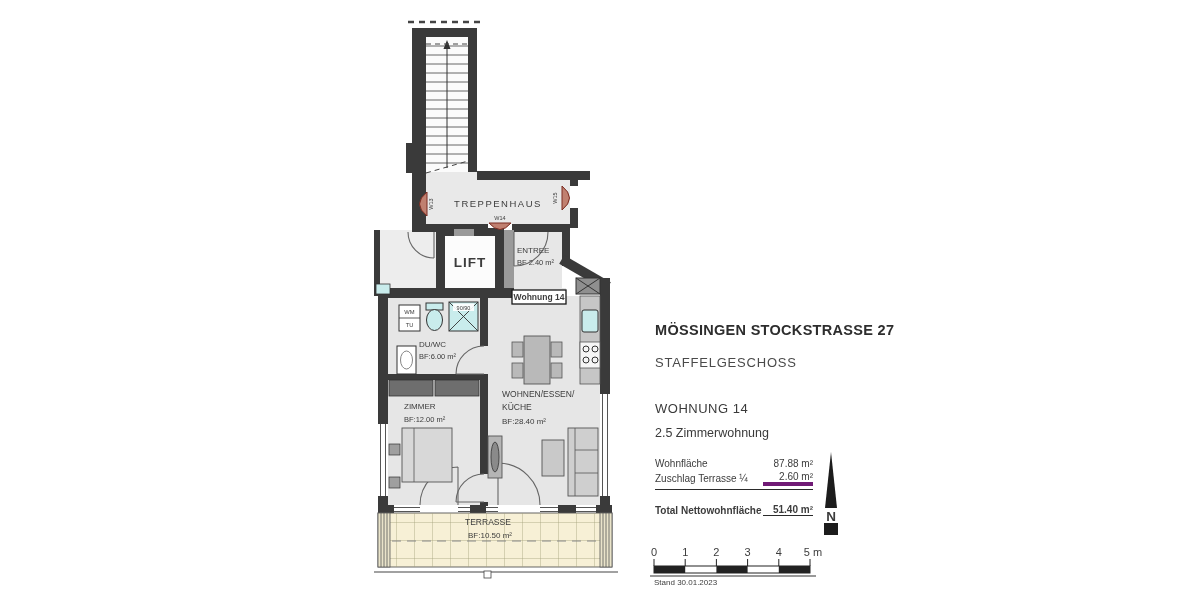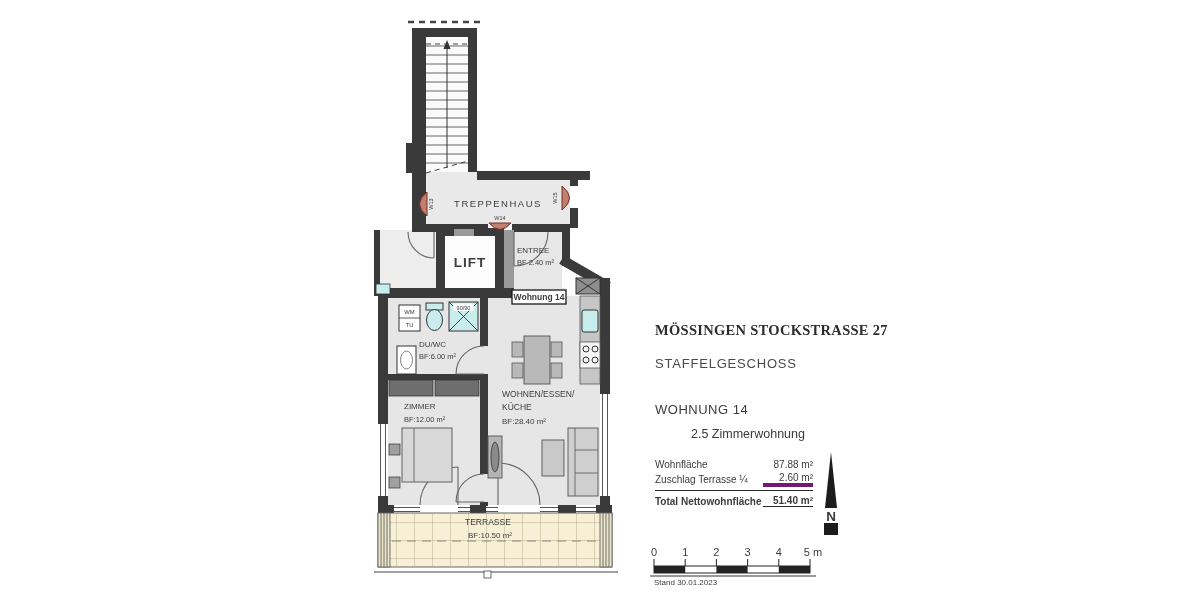--- a/index.html
+++ b/index.html
@@ -1,27 +1,27 @@
 <!DOCTYPE html>
 <html><head>
 <meta charset="utf-8">
 <style>
   html,body{margin:0;padding:0;background:#ffffff;}
   body{width:1200px;height:600px;position:relative;font-family:"Liberation Sans",sans-serif;overflow:hidden;}
   #plan-svg{position:absolute;left:0;top:0;}
   .info{position:absolute;left:655px;top:322px;width:220px;color:#3a3a3a;}
-  .info .title{font-size:14.5px;font-weight:bold;color:#2d2d2d;letter-spacing:.3px;white-space:nowrap;font-family:Liberation Serif, serif;}
+  .info .title{font-size:14.5px;font-weight:bold;color:#2d2d2d;letter-spacing:.3px;white-space:nowrap;}
   .info .floor{font-size:13px;color:#4a4a4a;letter-spacing:.8px;margin-top:17px;}
   .info .unit{font-size:13px;margin-top:31px;letter-spacing:.5px;}
-  .info .unit-type{font-size:12.5px;margin-top:10px;margin-left:36px;}
+  .info .unit-type{font-size:12.5px;margin-top:10px;}
   .area-table{margin-top:17px;width:158px;font-size:10px;color:#3c3c3c;}
   .area-row{display:flex;justify-content:space-between;align-items:center;padding:1px 0;}
   .area-row .val{min-width:50px;text-align:right;}
   .area-row.r2 .val{border-bottom:4px solid #701a75;}
-  .area-row.total{border-top:1.4px solid #2a2a2a;margin-top:2px;padding-top:4px;font-weight:bold;}
+  .area-row.total{border-top:1.4px solid #2a2a2a;margin-top:2px;padding-top:14px;font-weight:bold;}
   .area-row.total .val{border-bottom:1.8px solid #2a2a2a;}
   svg text{font-family:"Liberation Sans",sans-serif;fill:#3c3c3c;}
 </style>
 </head>
 <body>
 
 <svg id="plan-svg" width="1200" height="600" viewBox="0 0 1200 600">
 
   <g>
     <rect x="426" y="37" width="42" height="135" fill="#fbfbfb"></rect>

